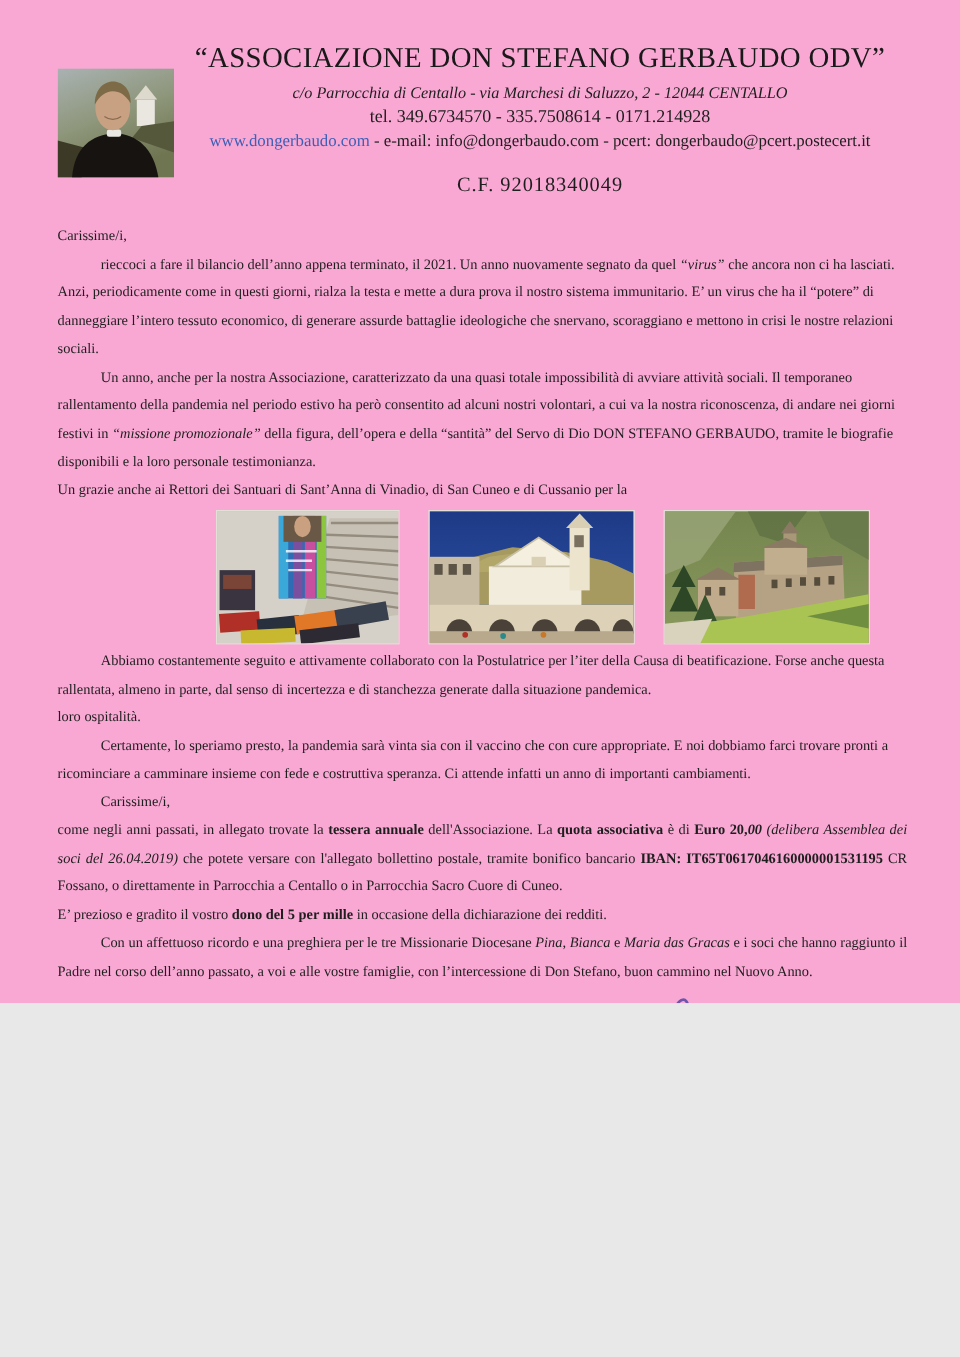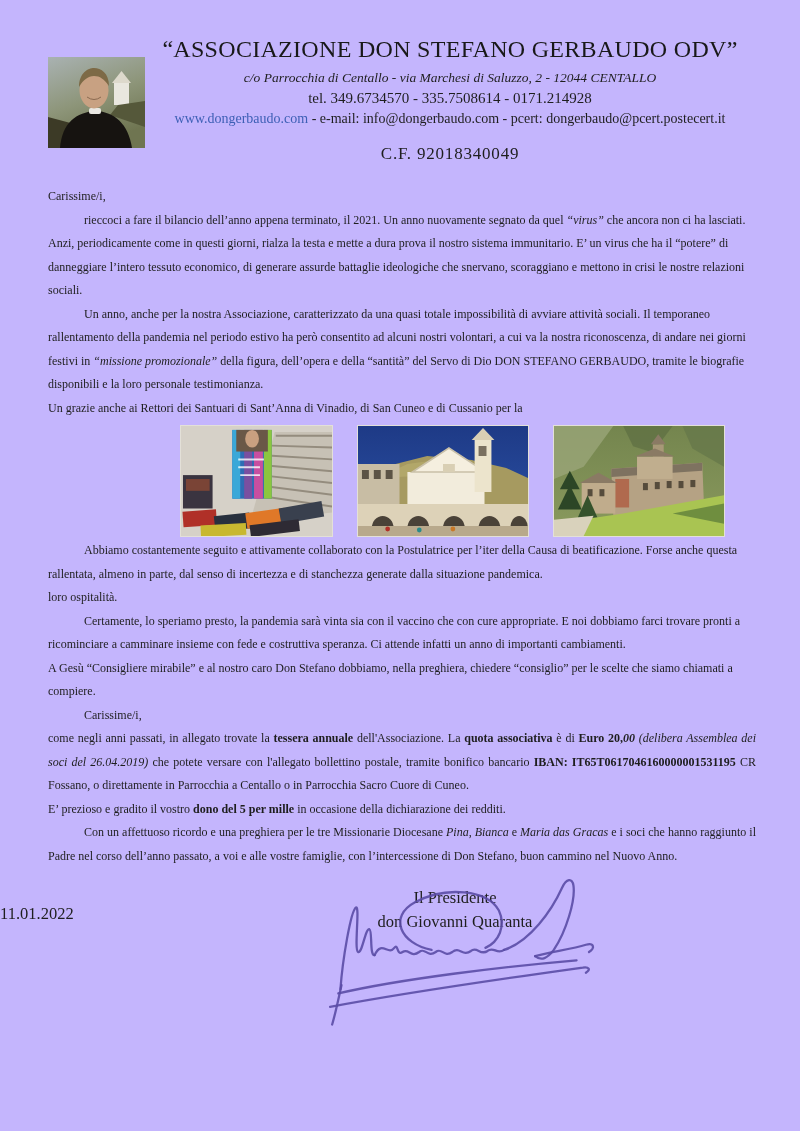--- a/index.html
+++ b/index.html
@@ -1,21 +1,21 @@
 <!DOCTYPE html>
 <html style="--link-color: #3d5fb5; --ink-color: #5b4da6;"><head>
 <meta charset="utf-8">
 <style>
   html,body{margin:0;padding:0;}
   body{background:#e8e8e8;}
   .page{
     position:relative;
-    width:800px;height:1131px;
+    width:800px;height:836px;
     margin:0 auto;
-    background:#c4b5fd;
+    background:#f9a8d4;
     font-family:"Liberation Serif","DejaVu Serif",serif;
     color:#1e1e1e;
     overflow:hidden;
   }
   
   .letterhead{position:relative;height:163px;}
   .portrait-box{
     position:absolute;left:48px;top:57px;width:97px;height:91px;
   }
   .portrait-box svg{display:block;width:100%;height:100%;}
@@ -199,21 +199,20 @@
           <polygon points="0,92 40,88 30,108 0,108" fill="#d9d2bc"></polygon>
           <polygon points="120,86 172,76 172,96" fill="#4a6a34" opacity="0.6"></polygon>
         </svg>
       </div>
     </div>
 
     <div id="body-after">
         <p class="para indent"><span>Abbiamo costantemente seguito e attivamente collaborato con la Postulatrice per l’iter della Causa di beatificazione. Forse anche questa rallentata, almeno in parte, dal senso di incertezza e di stanchezza generate dalla situazione pandemica.</span></p>
         <p class="para"><span>loro ospitalità.</span></p>
         <p class="para indent"><span>Certamente, lo speriamo presto, la pandemia sarà vinta sia con il vaccino che con cure appropriate. E noi dobbiamo farci trovare pronti a ricominciare a camminare insieme con fede e costruttiva speranza. Ci attende infatti un anno di importanti cambiamenti.</span></p>
-        <p class="para"><span>A Gesù “Consigliere mirabile” e al nostro caro Don Stefano dobbiamo, nella preghiera, chiedere “consiglio” per le scelte che siamo chiamati a compiere.</span></p>
         <p class="para indent"><span>Carissime/i,</span></p>
         <p class="para justify"><span>come negli anni passati, in allegato trovate la </span><span style="font-weight: bold;">tessera annuale</span><span> dell'Associazione. La </span><span style="font-weight: bold;">quota associativa</span><span> è di </span><span style="font-weight: bold;">Euro 20,</span><span style="font-weight: bold; font-style: italic;">00</span><span> </span><span style="font-style: italic;">(delibera Assemblea dei soci del 26.04.2019)</span><span> che potete versare con l'allegato bollettino postale, tramite bonifico bancario </span><span style="font-weight: bold;">IBAN: IT65T0617046160000001531195</span><span> CR Fossano, o direttamente in Parrocchia a Centallo o in Parrocchia Sacro Cuore di Cuneo.</span></p>
         <p class="para"><span>E’ prezioso e gradito il vostro </span><span style="font-weight: bold;">dono del 5 per mille</span><span> in occasione della dichiarazione dei redditi.</span></p>
         <p class="para indent justify"><span>Con un affettuoso ricordo e una preghiera per le tre Missionarie Diocesane </span><span style="font-style: italic;">Pina</span><span>, </span><span style="font-style: italic;">Bianca</span><span> e </span><span style="font-style: italic;">Maria das Gracas</span><span> e i soci che hanno raggiunto il Padre nel corso dell’anno passato, a voi e alle vostre famiglie, con l’intercessione di Don Stefano, buon cammino nel Nuovo Anno.</span></p>
       </div>
   </main>
 
   <footer class="letter-footer">
     <div class="letter-date">11.01.2022</div>
     <div class="sig-role">Il Presidente</div>

